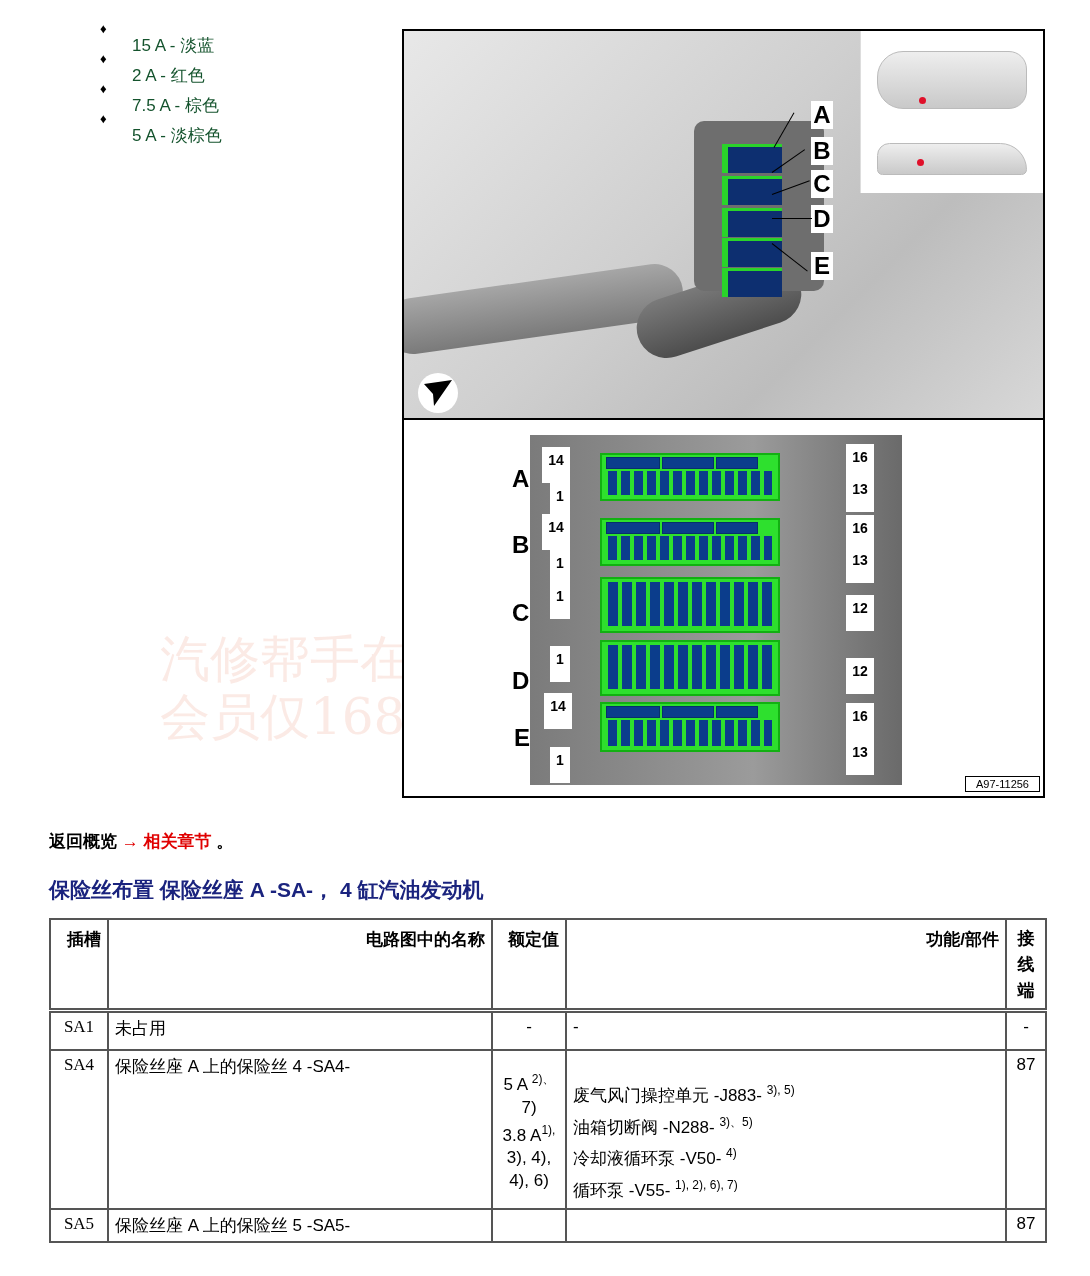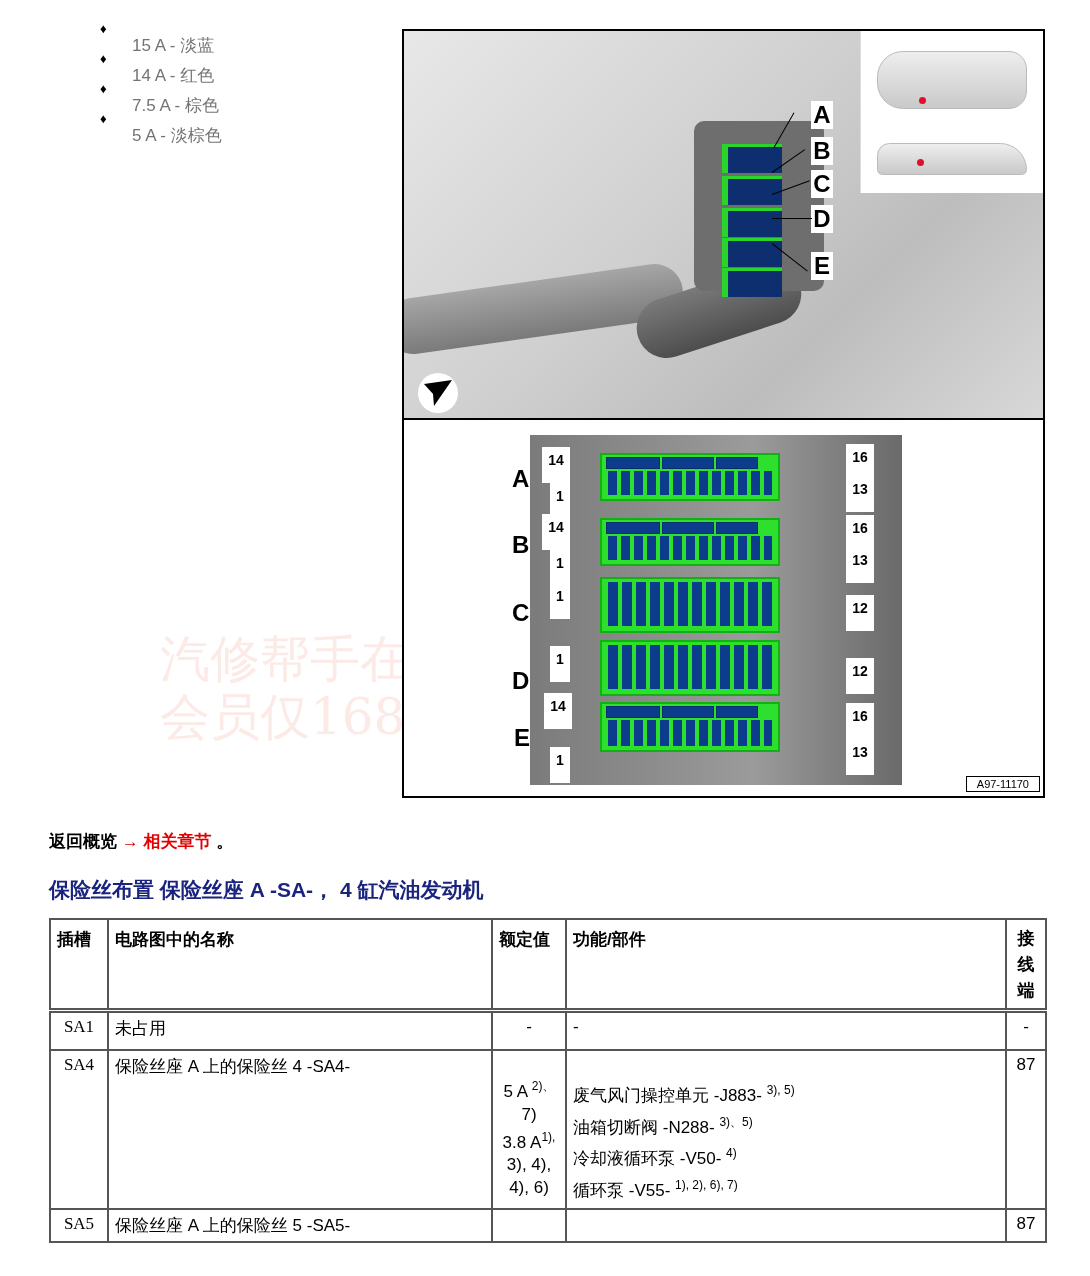--- a/index.html
+++ b/index.html
@@ -3,21 +3,21 @@
 <meta charset="utf-8">
 <style>
   html, body { margin:0; padding:0; background:#ffffff; }
   body { width:1090px; height:1276px; position:relative; overflow:hidden;
          font-family:"Liberation Sans","DejaVu Sans",sans-serif; color:#000; }
 
   
   .legend { position:absolute; left:100px; top:14px; list-style:none; margin:0; padding:0; }
   .legend li { height:30px; line-height:26px; font-size:17px; display:flex; align-items:center; }
   .legend .bullet { width:32px; font-size:13px; }
-  .legend .txt { color:#737373;margin-top:33px; }
+  .legend .txt { color:#14532d;margin-top:33px; }
 
   
   .wm { position:absolute; left:160px; top:630px; font-family:"DejaVu Serif","Liberation Serif",serif;
         font-size:50px; line-height:58px; color:rgba(232,140,110,0.18); white-space:nowrap; pointer-events:none; }
 
   
   .figure { position:absolute; left:402px; top:29px; width:643px; height:769px;
             border:2px solid #000; box-sizing:border-box; background:#fff; }
   .photo-top { position:absolute; left:0; top:0; width:639px; height:387px;
                background:linear-gradient(135deg,#e8e8e8 0%,#cfcfcf 45%,#bdbdbd 70%,#d8d8d8 100%);
@@ -51,42 +51,42 @@
 
   
   .nav { position:absolute; left:49px; top:830px; font-size:17px; font-weight:bold; }
   .nav .arrow, .nav .link { color:#e00000; }
 
   .section-title { position:absolute; left:49px; top:876px; font-size:21px; font-weight:bold; color:#1a237e;text-align:right; }
 
   
   table.fuse { position:absolute; left:49px; top:918px; width:998px; border-collapse:collapse; font-size:17px; }
   table.fuse th, table.fuse td { border:2px solid #555; vertical-align:top; padding:4px 6px; }
-  table.fuse th { font-weight:bold; text-align:left; height:74px; padding-top:8px; }
+  table.fuse th { font-weight:bold; text-align:right; height:74px; padding-top:8px; }
   table.fuse thead tr { border-bottom:5px double #555; }
   table.fuse td.c-slot { width:44px; text-align:center;font-family:Liberation Serif, serif; }
   table.fuse td.c-val { width:60px; text-align:center; }
   table.fuse td.c-term { width:26px; text-align:center; }
   table.fuse th.c-term { width:26px; text-align:center; line-height:23px; padding-top:6px; }
   .row-sm td { height:28px; padding-top:8px; }
   .mline { display:block; line-height:26px; }
   sup { font-size:12px; }
   .val-line { display:block; line-height:23px; }
 </style>
 </head>
 <body>
 
 <ul class="legend">
   <li>
       <span class="bullet">♦</span>
       <span class="txt">15 A - 淡蓝</span>
     </li>
   <li>
       <span class="bullet">♦</span>
-      <span class="txt">14 A - 红色</span>
+      <span class="txt">2 A - 红色</span>
     </li>
   <li>
       <span class="bullet">♦</span>
       <span class="txt">7.5 A - 棕色</span>
     </li>
   <li>
       <span class="bullet">♦</span>
       <span class="txt">5 A - 淡棕色</span>
     </li>
 </ul>
@@ -185,21 +185,21 @@
     <div class="num" style="left:442px;top:175px;width:28px;">12</div>
 
     <div class="num" style="left:146px;top:226px;width:20px;">1</div>
     <div class="num" style="left:442px;top:238px;width:28px;">12</div>
 
     <div class="num" style="left:140px;top:273px;width:28px;">14</div>
     <div class="num" style="left:442px;top:283px;width:28px;">16</div>
     <div class="num" style="left:146px;top:327px;width:20px;">1</div>
     <div class="num" style="left:442px;top:319px;width:28px;">13</div>
 
-    <div class="figref">A97-11170</div>
+    <div class="figref">A97-11256</div>
   </div>
 </div>
 
 <div class="nav">
   <span>返回概览</span>
   <span class="arrow">→</span>
   <span class="link">相关章节</span>
   <span>。</span>
 </div>
 
@@ -223,21 +223,21 @@
     <tr class="row-sm">
       <td class="c-slot">SA1</td>
       <td>未占用</td>
       <td class="c-val">-</td>
       <td>-</td>
       <td class="c-term">-</td>
     </tr>
     <tr>
       <td class="c-slot">SA4</td>
       <td>保险丝座 A 上的保险丝 4 -SA4-</td>
-      <td class="c-val" style="padding-top:24px;">
+      <td class="c-val" style="padding-top:17px;">
         <span class="val-line"><span>5 A </span><sup>2)、</sup></span>
         <span class="val-line"><span>7)</span></span>
         <span class="val-line"><span>3.8 A</span><sup>1),</sup></span>
         <span class="val-line"><span>3), 4),</span></span>
         <span class="val-line"><span>4), 6)</span></span>
       </td>
       <td style="padding-top:26px;">
         <span class="mline"><span>废气风门操控单元 -J883- </span><sup>3), 5)</sup></span>
         <span class="mline"><span>油箱切断阀 -N288- </span><sup>3)、5)</sup></span>
         <span class="mline"><span>冷却液循环泵 -V50- </span><sup>4)</sup></span>

